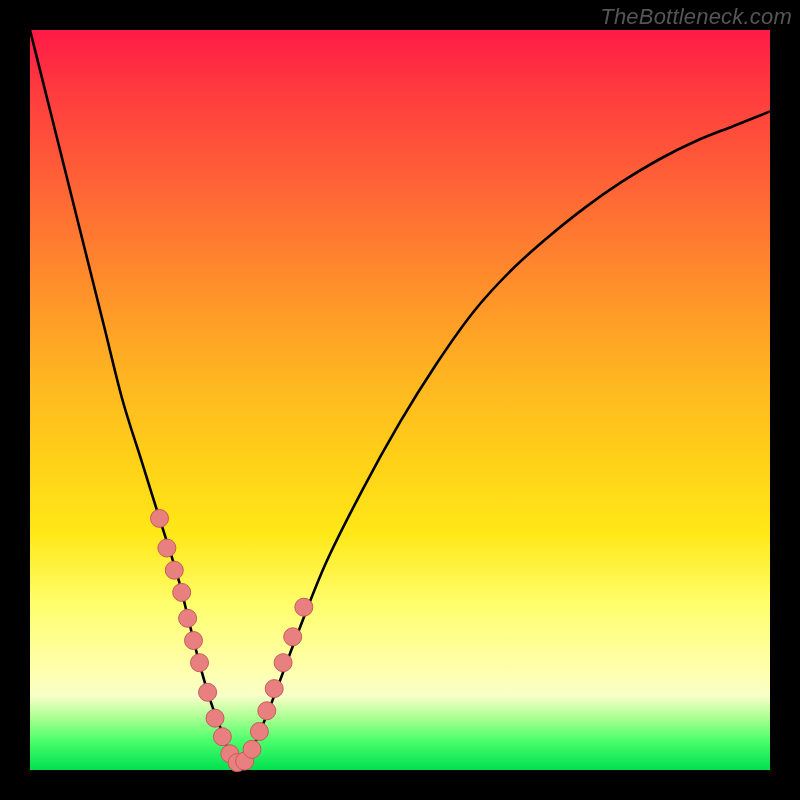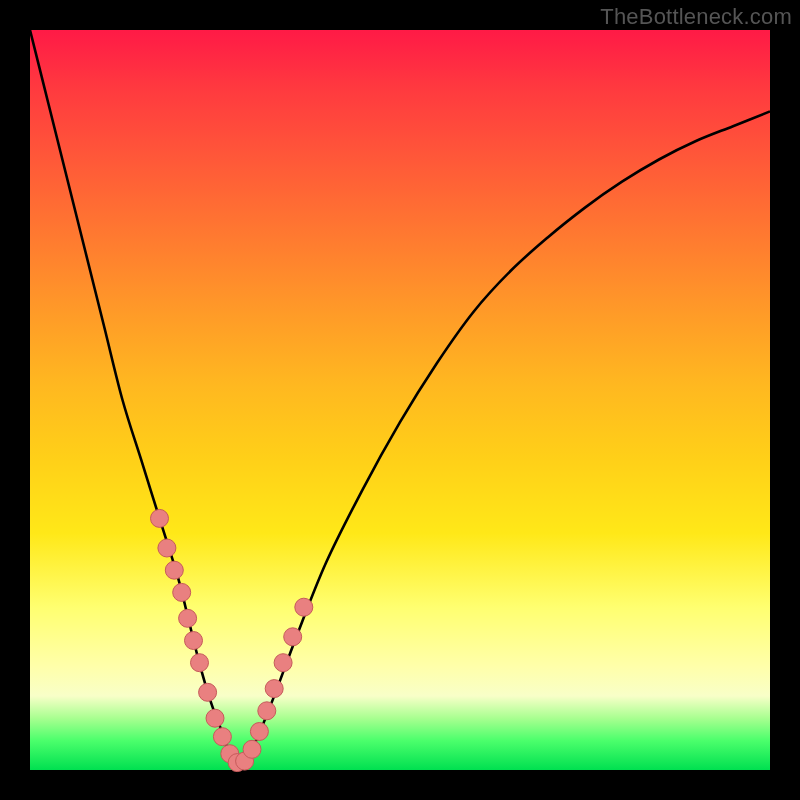--- a/index.html
+++ b/index.html
@@ -52,20 +52,21 @@
   .watermark {
     position: absolute;
     top: 4px;
     right: 8px;
     color: #555555;
     font-size: 22px;
     font-weight: 500;
     letter-spacing: 0.2px;
     user-select: none;
     pointer-events: none;
+    font-style: italic;
   }
 </style>
 </head>
 <body>
 
 <div class="stage">
 
   <div class="plot-area">
     <svg class="curve" viewBox="0 0 740 740" preserveAspectRatio="none">
       <path id="curve-path" fill="none" stroke="#000000" stroke-width="2.6" d="M 0.0 0.0 C 3.1 12.3, 12.3 49.3, 18.5 74.0 C 24.7 98.7, 30.8 123.3, 37.0 148.0 C 43.2 172.7, 49.3 197.3, 55.5 222.0 C 61.7 246.7, 67.8 271.3, 74.0 296.0 C 80.2 320.7, 86.3 347.8, 92.5 370.0 C 98.7 392.2, 104.8 409.5, 111.0 429.2 C 117.2 448.9, 123.3 468.7, 129.5 488.4 C 135.7 508.1, 143.1 530.3, 148.0 547.6 C 152.9 564.9, 155.4 577.2, 159.1 592.0 C 162.8 606.8, 166.5 622.8, 170.2 636.4 C 173.9 650.0, 177.6 662.3, 181.3 673.4 C 185.0 684.5, 189.3 694.4, 192.4 703.0 C 195.5 711.6, 197.3 720.3, 199.8 725.2 C 202.3 730.1, 204.1 732.6, 207.2 732.6 C 210.3 732.6, 214.6 730.1, 218.3 725.2 C 222.0 720.3, 225.1 712.9, 229.4 703.0 C 233.7 693.1, 238.0 682.0, 244.2 666.0 C 250.4 650.0, 257.8 629.0, 266.4 606.8 C 275.0 584.6, 284.9 557.5, 296.0 532.8 C 307.1 508.1, 320.7 482.2, 333.0 458.8 C 345.3 435.4, 357.7 413.2, 370.0 392.2 C 382.3 371.2, 394.7 351.5, 407.0 333.0 C 419.3 314.5, 431.7 296.6, 444.0 281.2 C 456.3 265.8, 468.7 252.8, 481.0 240.5 C 493.3 228.2, 505.7 217.7, 518.0 207.2 C 530.3 196.7, 542.7 186.9, 555.0 177.6 C 567.3 168.3, 579.7 159.7, 592.0 151.7 C 604.3 143.7, 616.7 136.3, 629.0 129.5 C 641.3 122.7, 653.7 116.5, 666.0 111.0 C 678.3 105.5, 690.7 101.1, 703.0 96.2 C 715.3 91.3, 733.8 83.9, 740.0 81.4"></path>

